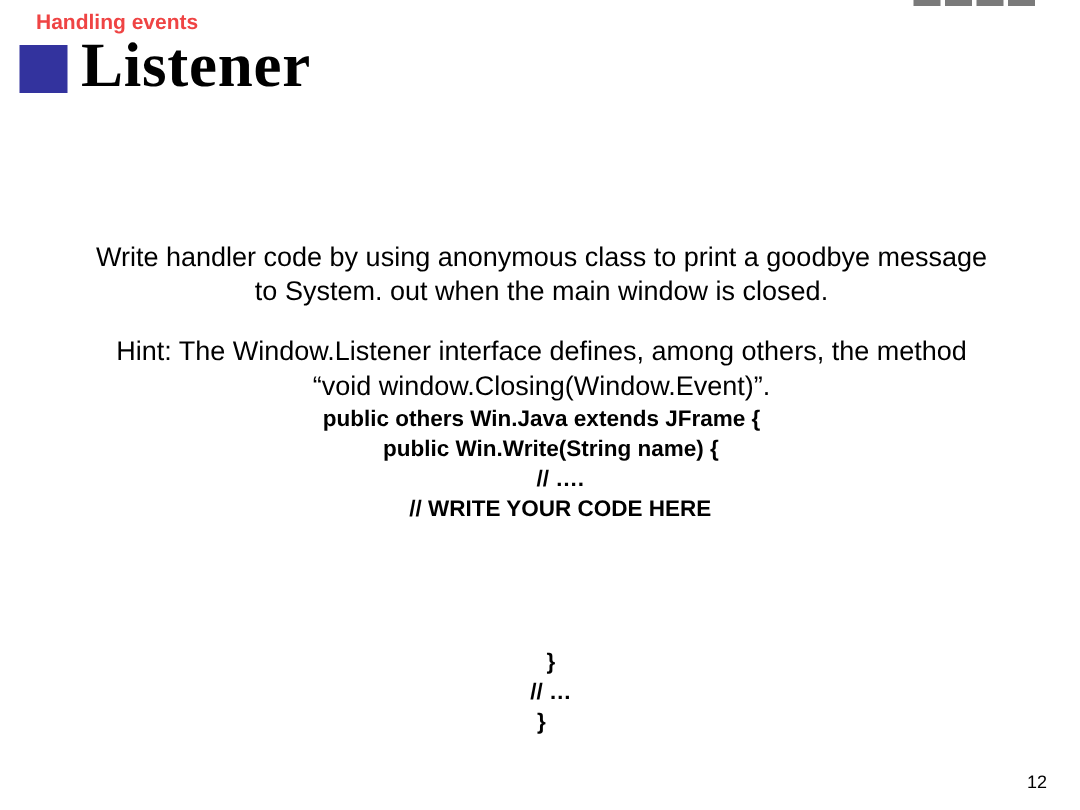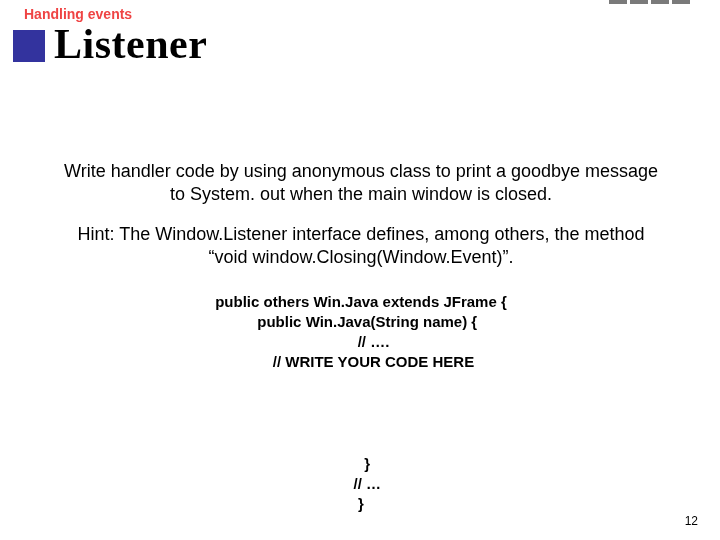--- a/index.html
+++ b/index.html
@@ -74,21 +74,21 @@
   .body {
     position: absolute;
     top: 160px;
     left: 62px;
     right: 60px;
     font-size: 18px;
     line-height: 1.3;
     text-align: center;
   }
   .para1 { margin-bottom: 16px; }
-  .para2 { margin-bottom: 22px; }
+  .para2 { }
   .code {
     font-size: 15px;
     font-weight: bold;
     font-family: Arial, Helvetica, sans-serif;
     white-space: pre;
     line-height: 1.35;
   }
   .pagenum {
     position: absolute;
     bottom: 12px;
@@ -112,21 +112,21 @@
     <div class="grad-band"></div>
     <div class="section-label">Handling events</div>
     <div class="accent-square"></div>
     <div class="title">Listener</div>
   </div>
 
   <div class="body">
     <div class="para1">Write handler code by using anonymous class to print a goodbye message to System. out when the main window is closed.</div>
     <div class="para2">Hint: The Window.Listener interface defines, among others, the method “void window.Closing(Window.Event)”.</div>
     <div class="code"><span>public others Win.Java extends JFrame {</span>
-<span>   public Win.Java(String name) {</span>
+<span>   public Win.Write(String name) {</span>
 <span>      // ….</span>
 <span>      // WRITE YOUR CODE HERE</span>
 <span></span>
 <span></span>
 <span></span>
 <span></span>
 <span>   }</span>
 <span>   // …</span>
 <span>}</span></div>
   </div>

